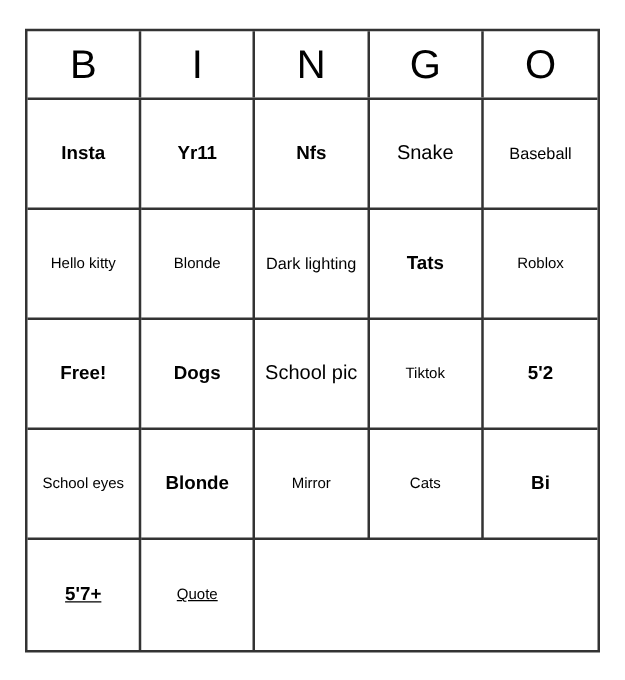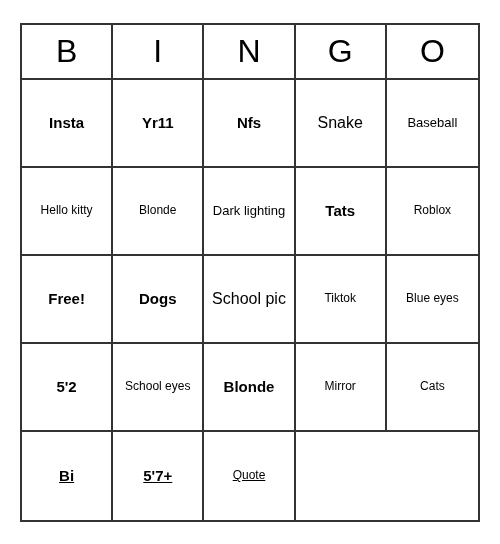--- a/index.html
+++ b/index.html
@@ -132,23 +132,20 @@
       </div>
       <div class="bingo-cell large-text">
         <span class="cell-text">Dogs</span>
       </div>
       <div class="bingo-cell medium-text">
         <span class="cell-text">School pic</span>
       </div>
       <div class="bingo-cell">
         <span class="cell-text">Tiktok</span>
       </div>
-      <div class="bingo-cell">
-        <span class="cell-text">Blue eyes</span>
-      </div>
       <div class="bingo-cell large-text">
         <span class="cell-text">5'2</span>
       </div>
       <div class="bingo-cell">
         <span class="cell-text">School eyes</span>
       </div>
       <div class="bingo-cell large-text">
         <span class="cell-text">Blonde</span>
       </div>
       <div class="bingo-cell">

